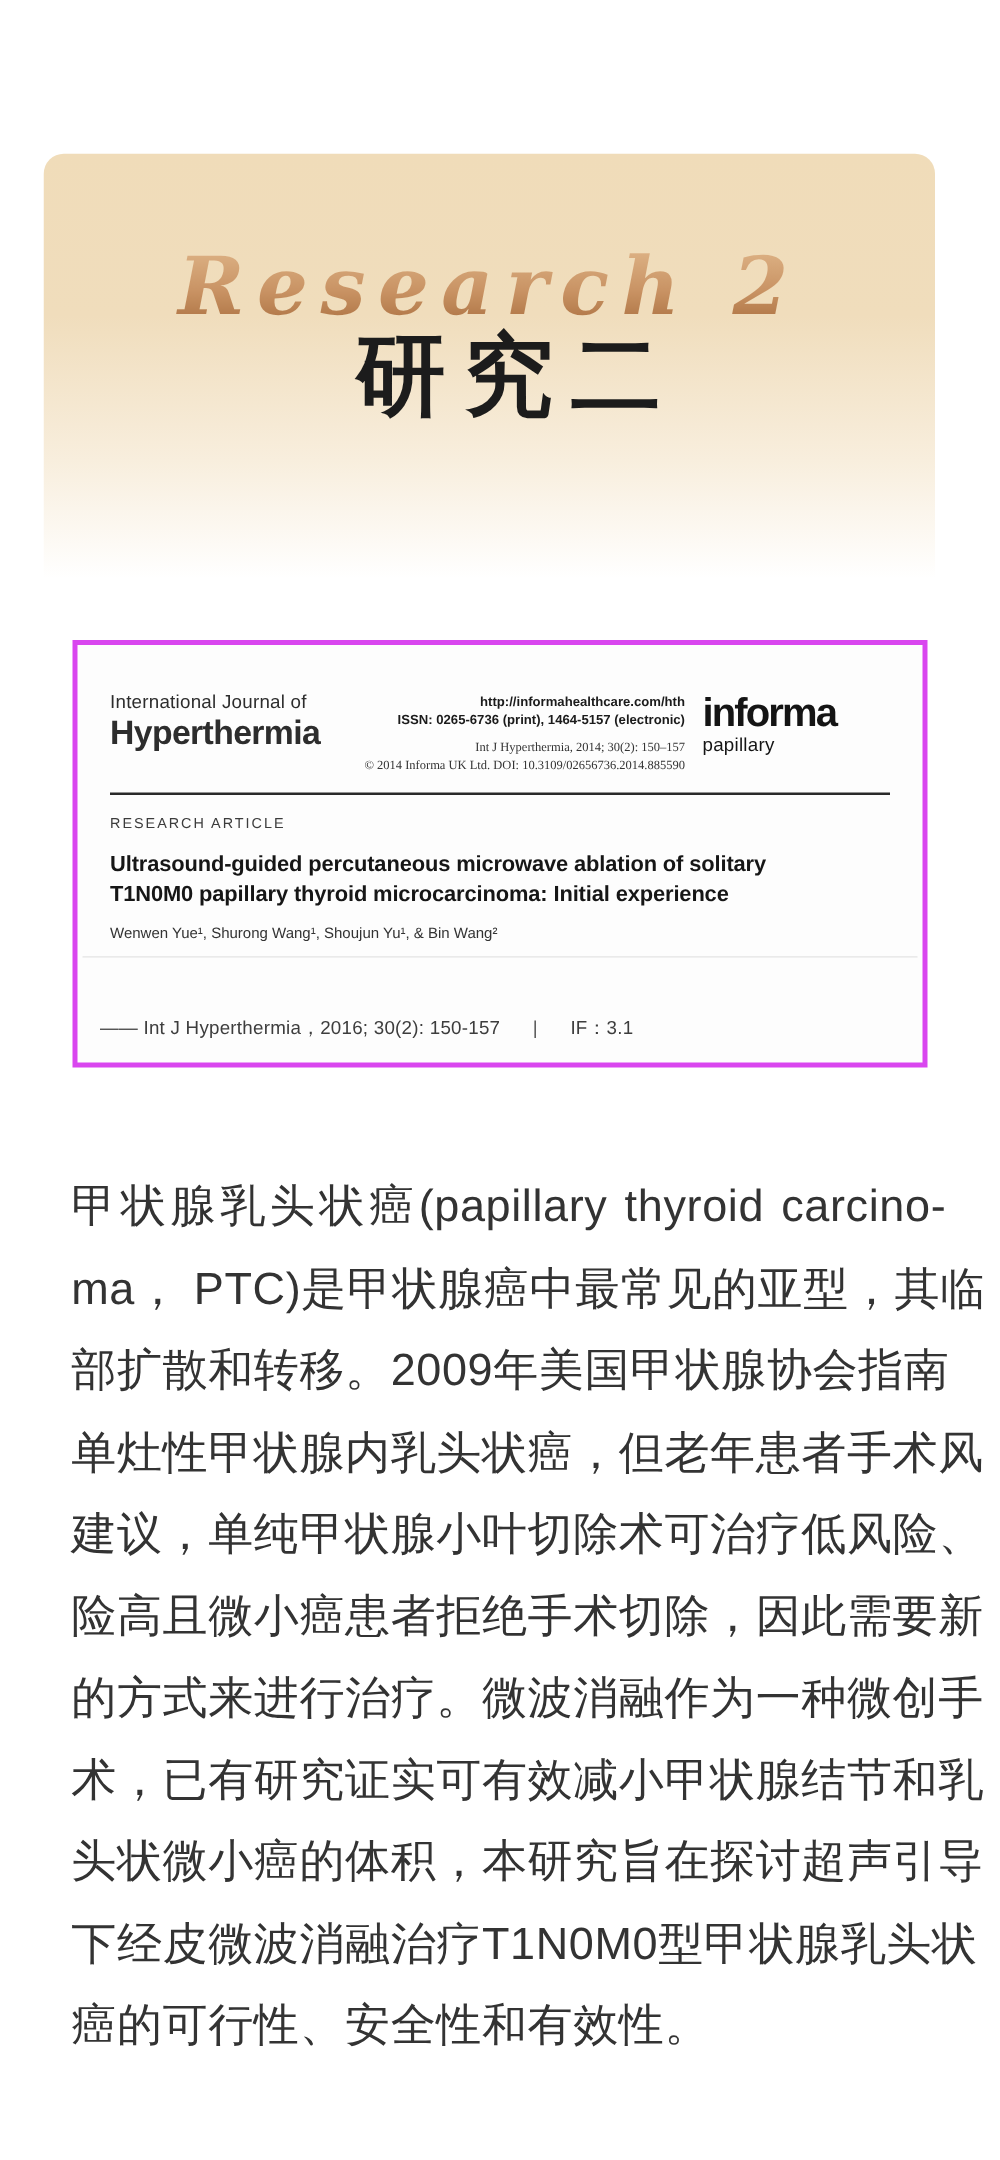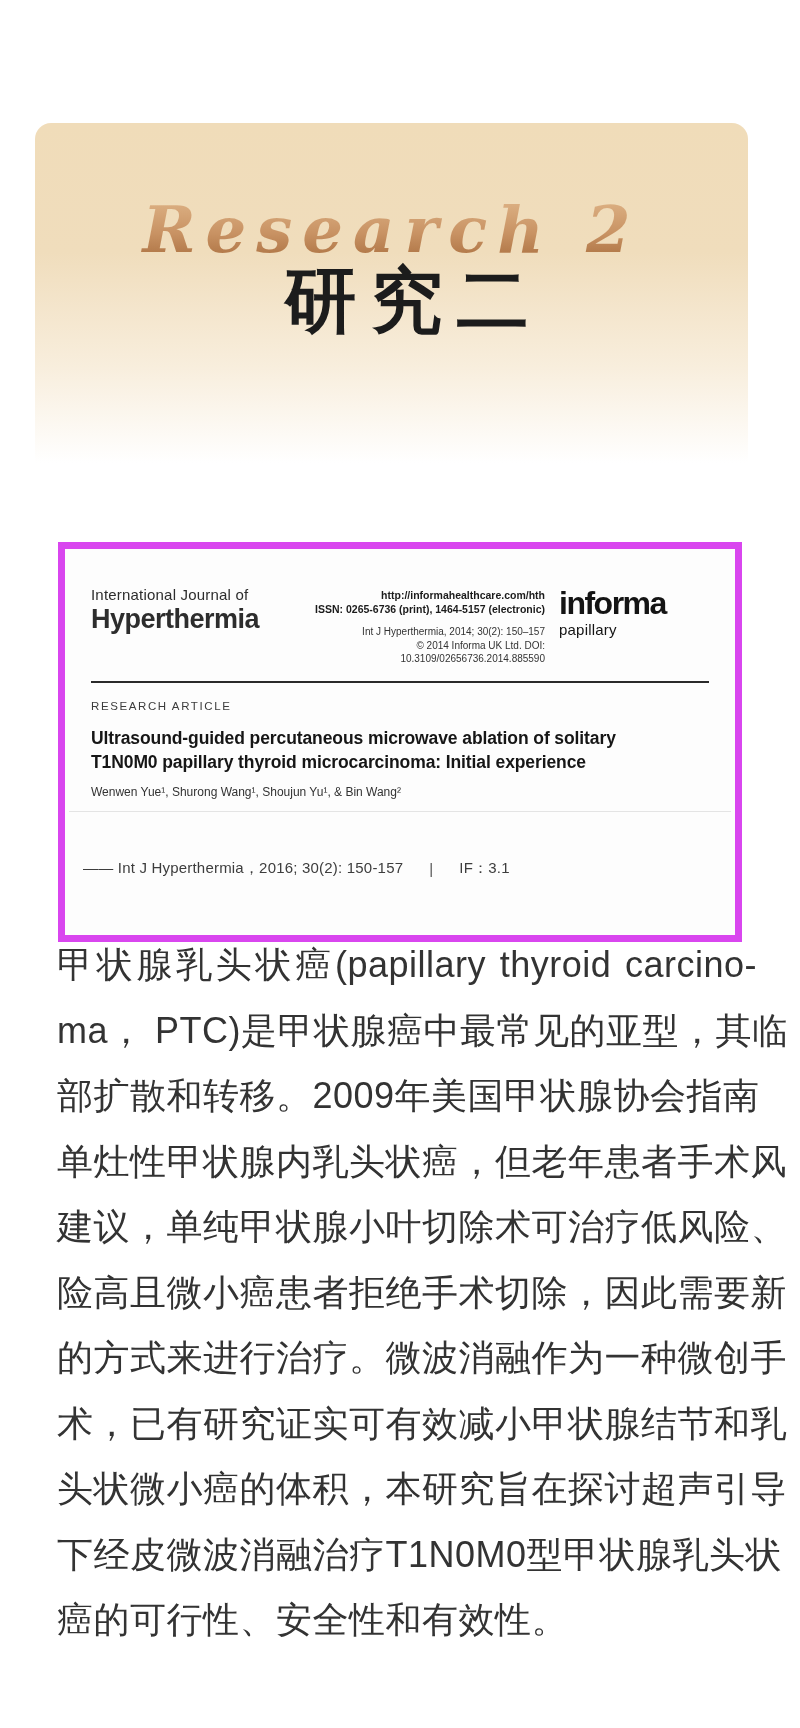--- a/index.html
+++ b/index.html
@@ -20,31 +20,31 @@
     background:linear-gradient(180deg,#e0b689 0%,#c89263 55%,#a76c3c 100%);
     -webkit-background-clip:text;background-clip:text;color:transparent;
   }
   .hero-title-zh{
     margin-top:4px;text-align:center;
     font-family:Liberation Mono, monospace;font-weight:700;
     font-size:72px;letter-spacing:14px;color:#1c1c1c;line-height:1.05;padding-left:44px;
   }
   
   .paper-card{
-    position:absolute;left:58px;top:542px;width:684px;height:400px;
-    box-sizing:border-box;background:#fdfdfd;border:7px solid #d946ef;
+    position:absolute;left:58px;top:512px;width:684px;height:342px;
+    box-sizing:border-box;background:#fdfdfd;border:4px solid #d946ef;
     color:#222;
   }
   .pc-head{display:flex;align-items:flex-start;padding:38px 26px 0 26px;}
   .pc-journal{width:196px;line-height:1.05;color:#2d2d2d;}
   .pc-journal .l1{font-size:15px;letter-spacing:0.2px;}
   .pc-journal .l2{font-size:27px;font-weight:700;letter-spacing:-0.5px;margin-top:2px;}
   .pc-meta{flex:1;text-align:right;line-height:1.35;color:#1b1b1b;padding-top:1px;}
   .pc-meta .m-bold{font-size:10.5px;font-weight:700;}
-  .pc-meta .m-norm{font-size:10px;color:#333;}
+  .pc-meta .m-norm{font-size:10px;color:#333;font-family:Liberation Serif, serif;}
   .pc-meta .gap{height:9px;}
   .pc-pub{width:150px;text-align:left;color:#141414;line-height:1;padding-left:14px;}
   .pc-pub .p1{font-size:32px;font-weight:700;letter-spacing:-1.5px;}
   .pc-pub .p2{font-size:15px;margin-top:3px;letter-spacing:0.2px;}
   .pc-rule{border:none;border-top:2px solid #2a2a2a;margin:15px 26px 0 26px;}
   .pc-type{margin:17px 26px 0 26px;font-size:11.5px;letter-spacing:1.6px;color:#3c3c3c;}
   .pc-title{margin:14px 26px 0 26px;font-size:17.5px;font-weight:700;color:#161616;line-height:1.38;letter-spacing:-0.1px;}
   .pc-authors{margin:11px 26px 0 26px;font-size:12px;color:#333;}
   .pc-divider{border:none;border-top:1px solid #e4e4e4;margin:12px 4px 0 4px;}
   .pc-cite{

